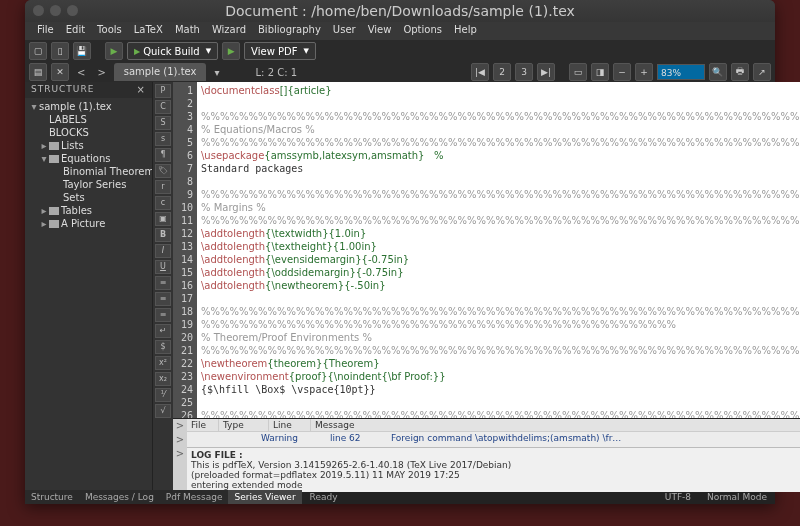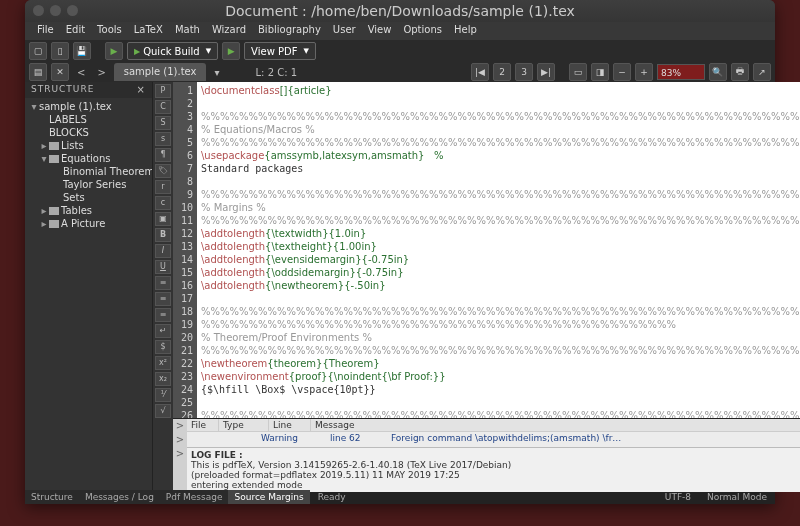--- a/index.html
+++ b/index.html
@@ -10,21 +10,21 @@
 .titledots span { width:11px; height:11px; border-radius:50%; background:#555; display:inline-block; }
 .menubar { height:18px; background:#383838; display:flex; padding:0 6px; gap:0; font-size:10px; color:#ddd; }
 .menubar span { padding:2px 6px; }
 .toolbar1 { height:22px; background:#2a2a2a; display:flex; align-items:center; padding:0 4px; gap:4px; }
 .tbico { width:18px; height:18px; background:#444; border:1px solid #555; border-radius:2px; display:flex; align-items:center; justify-content:center; font-size:9px; color:#ccc; }
 .qbtn { height:18px; padding:0 6px; background:#333; border:1px solid #666; border-radius:2px; display:flex; align-items:center; font-size:10px; color:#fff; gap:3px; }
 .qbtn .tri { color:#6ab04c; font-size:8px; }
 .tabbar { height:20px; background:#2a2a2a; display:flex; align-items:center; padding:0 4px; gap:4px; }
 .tab { height:18px; padding:0 10px; background:#555; border-radius:3px 3px 0 0; font-size:10px; line-height:18px; color:#ddd; }
 .nav { font-size:10px; color:#bbb; padding:0 4px; }
-.zoombox { width:48px; height:16px; background:#7f1d1d; border:1px solid #555; font-size:9px; padding:0 3px; line-height:16px; }
+.zoombox { width:48px; height:16px; background:#0369a1; border:1px solid #555; font-size:9px; padding:0 3px; line-height:16px; }
 .split { display:flex; height:calc(100% - 22px - 18px - 22px - 20px - 14px); }
 .sidebar { width:128px; display:flex; flex-direction:column; background:#333; border-right:1px solid #222; }
 .sidetitle { height:16px; background:#2c2c2c; font-size:9px; padding:2px 6px; color:#bbb; letter-spacing:1px; display:flex; justify-content:space-between; }
 .sidetitle span:last-child { font-size:10px; }
 .tree { flex:1; font-size:10px; color:#ddd; padding:2px 0; overflow:hidden; }
 .tree .node { padding:1px 0 1px 4px; white-space:nowrap; }
 .tree .glyph { display:inline-block; width:10px; text-align:center; color:#999; }
 .tree .ico { display:inline-block; width:10px; height:8px; background:#aaa; margin-right:2px; vertical-align:middle; }
 .tree .lvl1{padding-left:14px;} .tree .lvl2{padding-left:28px;}
 .editwrap { flex:1; display:flex; flex-direction:column; }
@@ -239,19 +239,19 @@
           </div>
         </div>
       </div>
     </div>
   </div>
 
   <div class="statusbar">
     <div class="sbtn">Structure</div>
     <div class="sbtn">Messages / Log</div>
     <div class="sbtn">Pdf Message</div>
-    <div class="sbtn act">Source Margins</div>
+    <div class="sbtn act">Series Viewer</div>
     <div style="padding:0 8px">Ready</div>
     <div class="grow"></div>
     <div style="padding:0 8px">UTF-8</div>
     <div style="padding:0 8px">Normal Mode</div>
   </div>
 </div>
 
 </body></html>

